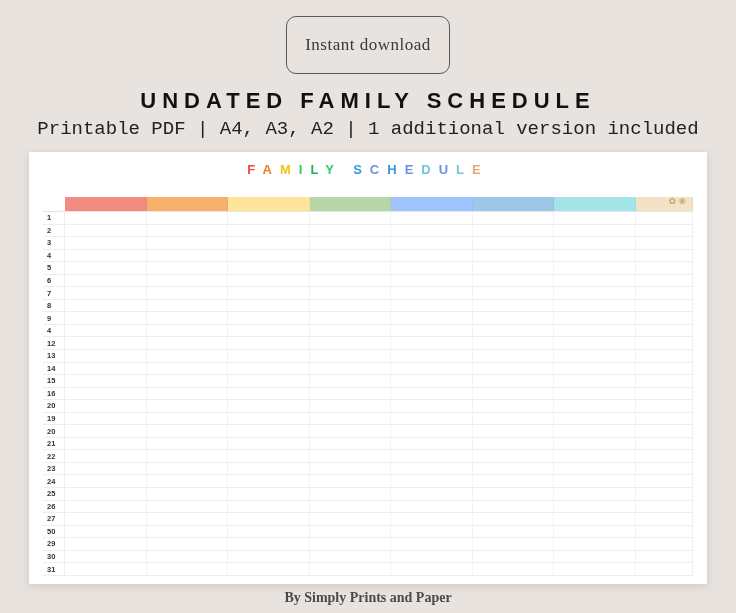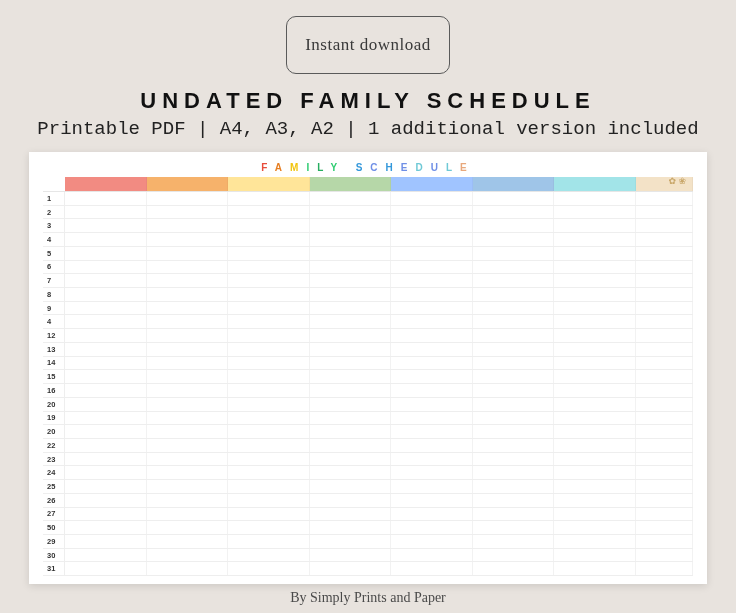--- a/index.html
+++ b/index.html
@@ -43,24 +43,24 @@
     width: 678px;
     height: 432px;
     background: #fff;
     box-shadow: 0 2px 8px rgba(0,0,0,0.12);
     display: flex;
     flex-direction: column;
     padding: 10px 14px 8px 14px;
   }
   .sheet-title {
     text-align: center;
-    font-size: 10px;
+    font-size: 13px;
     font-weight: 700;
     letter-spacing: 8px;
-    margin-bottom: 4px;
+    margin-bottom: 20px;
     white-space: nowrap;
   }
   .sheet-title span { display: inline; }
   .l0 { color: #e74c3c; }
   .l1 { color: #e67e22; }
   .l2 { color: #f1c40f; }
   .l3 { color: #2ecc71; }
   .l4 { color: #27ae60; }
   .l5 { color: #3498db; }
   .l6 { color: #6f8fe6; }
@@ -124,20 +124,21 @@
   .cell {
     flex: 1;
     border-right: 1px solid #f2f2f2;
   }
   .cell.notes { flex: 0.7; }
   .credit {
     margin-top: 6px;
     font-size: 14px;
     color: #4a4a4a;
     font-family: "Times New Roman", serif;
+    font-weight: bold;
   }
 </style>
 </head>
 <body>
 
 <div class="badge">Instant download</div>
 <div class="title">UNDATED FAMILY SCHEDULE</div>
 <div class="subtitle">Printable PDF | A4, A3, A2 | 1 additional version included</div>
 
 <div class="sheet">
@@ -346,20 +347,31 @@
         <div class="cell"></div>
         <div class="cell"></div>
         <div class="cell"></div>
         <div class="cell"></div>
         <div class="cell"></div>
         <div class="cell"></div>
         <div class="cell"></div>
         <div class="cell notes"></div>
       </div>
       <div class="row">
+        <div class="numcell">21</div>
+        <div class="cell"></div>
+        <div class="cell"></div>
+        <div class="cell"></div>
+        <div class="cell"></div>
+        <div class="cell"></div>
+        <div class="cell"></div>
+        <div class="cell"></div>
+        <div class="cell notes"></div>
+      </div>
+      <div class="row">
         <div class="numcell">22</div>
         <div class="cell"></div>
         <div class="cell"></div>
         <div class="cell"></div>
         <div class="cell"></div>
         <div class="cell"></div>
         <div class="cell"></div>
         <div class="cell"></div>
         <div class="cell notes"></div>
       </div>

